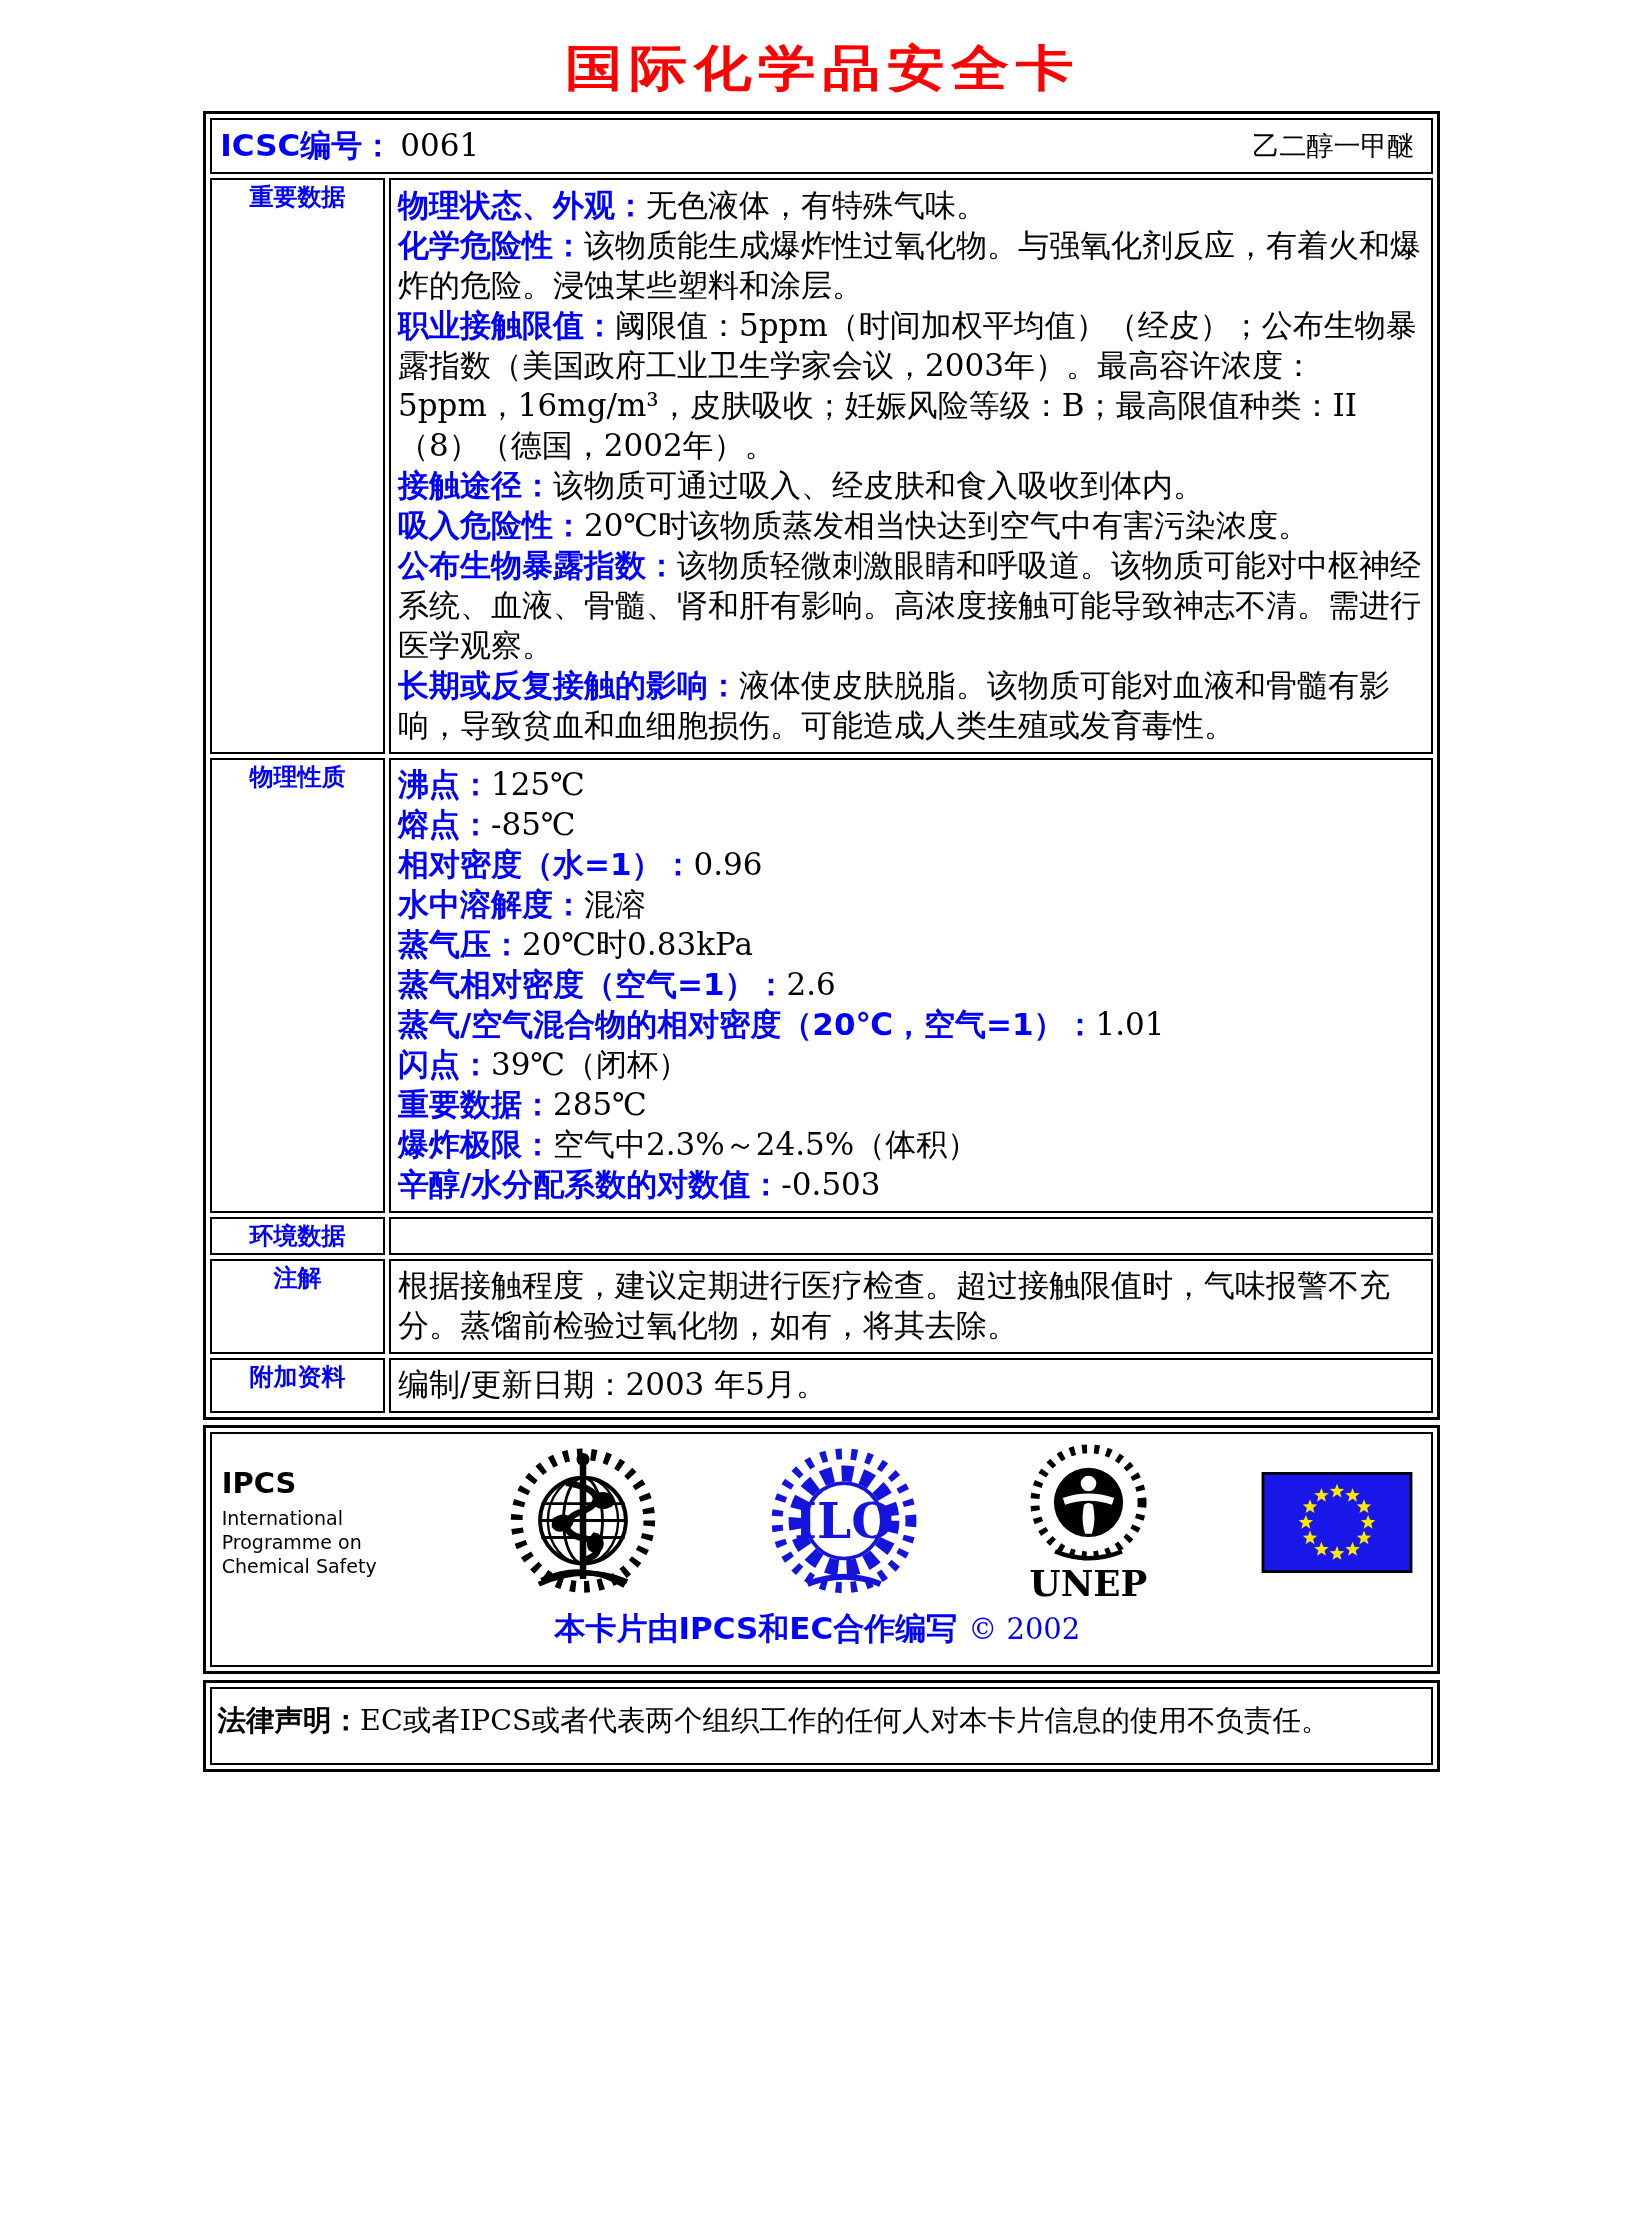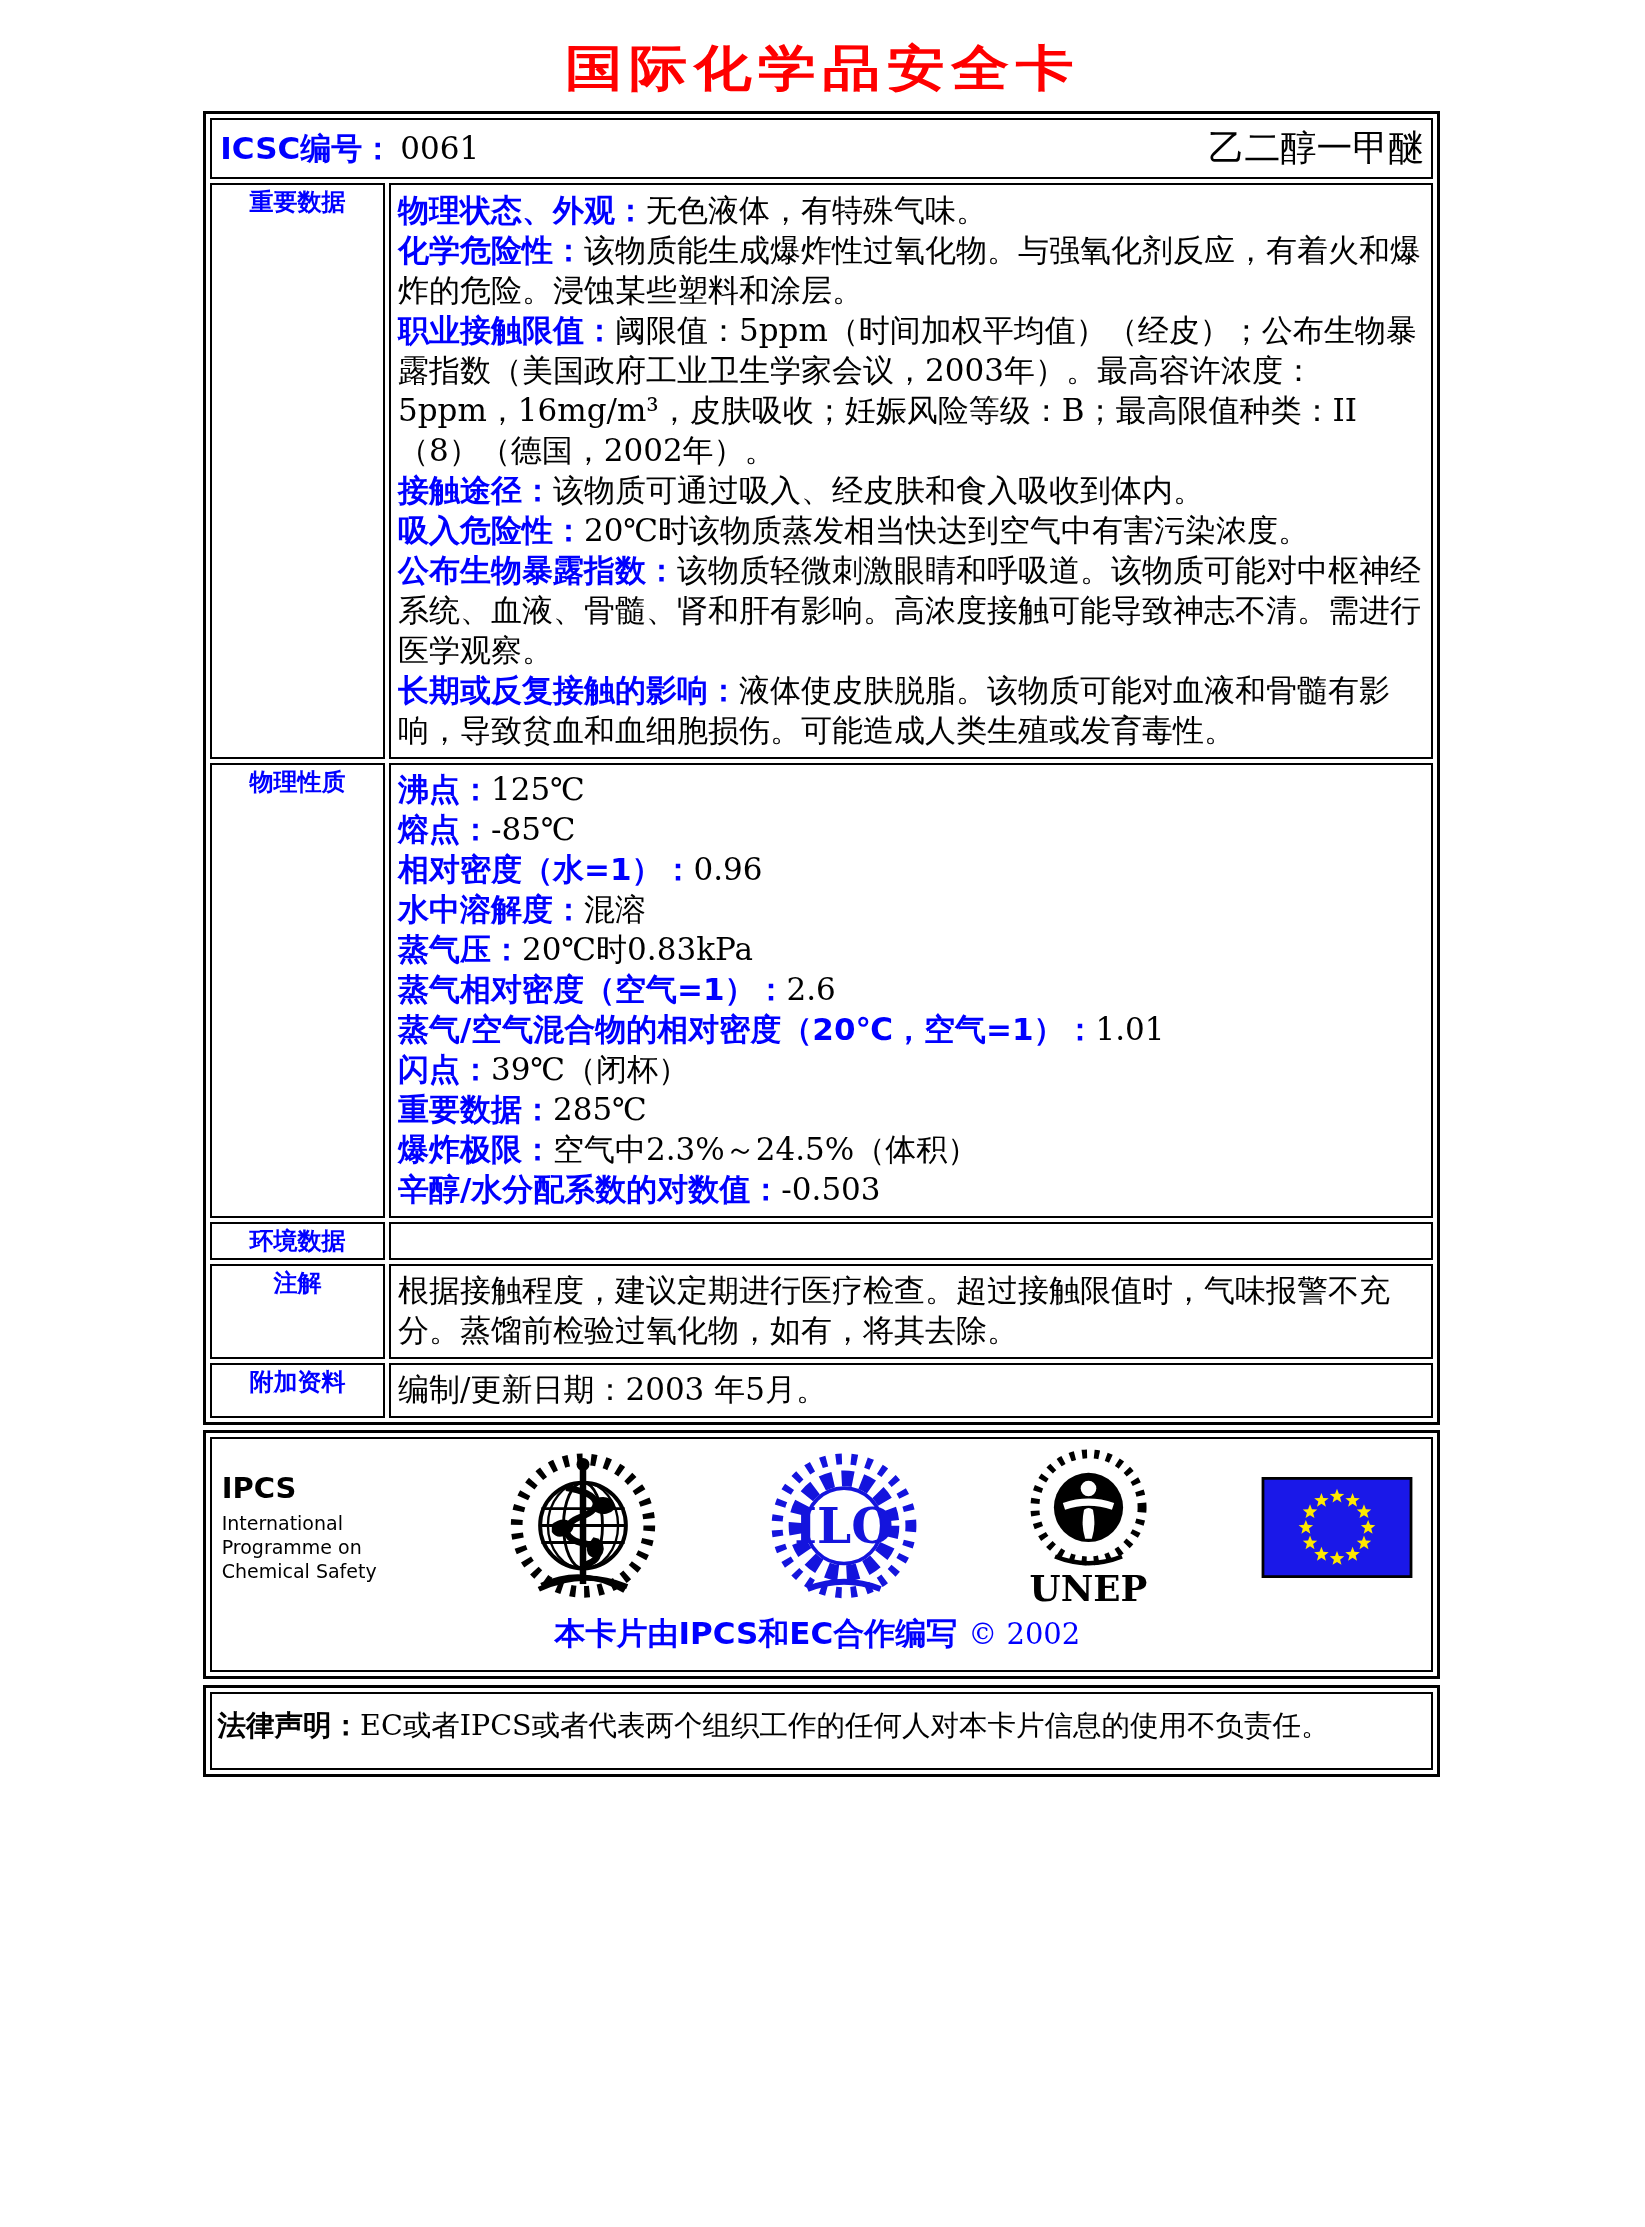--- a/index.html
+++ b/index.html
@@ -11,21 +11,21 @@
   .content-col{position:absolute;left:203px;top:111px;width:1237px;}
 
   
   table.card{width:1237px;border:3.5px solid #000;border-spacing:4.9px;border-collapse:separate;
         table-layout:fixed;background:#fff;}
   table.card td{border:2.1px solid #000;background:#fff;vertical-align:top;}
   td.header-cell{padding:4.2px 1.4px 4.2px 8.3px;}
   .header-flex{display:flex;justify-content:space-between;align-items:center;min-height:44px;}
   .icsc-label{color:#0000ff;font-weight:bold;font-size:31px;font-family:"DejaVu Sans",sans-serif;}
   .icsc-number{color:#000;font-size:31px;font-family:"DejaVu Serif","Liberation Serif",serif;margin-left:7px;}
-  .chem-name{color:#000;font-size:36px;font-family:"DejaVu Serif","Liberation Serif",serif;padding-right:5px;}
+  .chem-name{color:#000;font-size:27px;font-family:"DejaVu Serif","Liberation Serif",serif;padding-right:15px;}
 
   td.label-cell{text-align:center;vertical-align:middle;color:#0000ff;font-weight:bold;
         font-size:24px;font-family:"DejaVu Sans",sans-serif;}
   td.content-cell{padding:4.2px 7px 7px 7px;color:#000;font-size:31px;line-height:40px;
         font-family:"DejaVu Serif","Liberation Serif",serif;}
   .cell-important{min-height:589px;}
   .cell-physical{min-height:428px;}
   .cell-environment{min-height:103px;}
   .cell-notes{min-height:132px;margin-top:36px;}
   .cell-additional{min-height:39px;}

